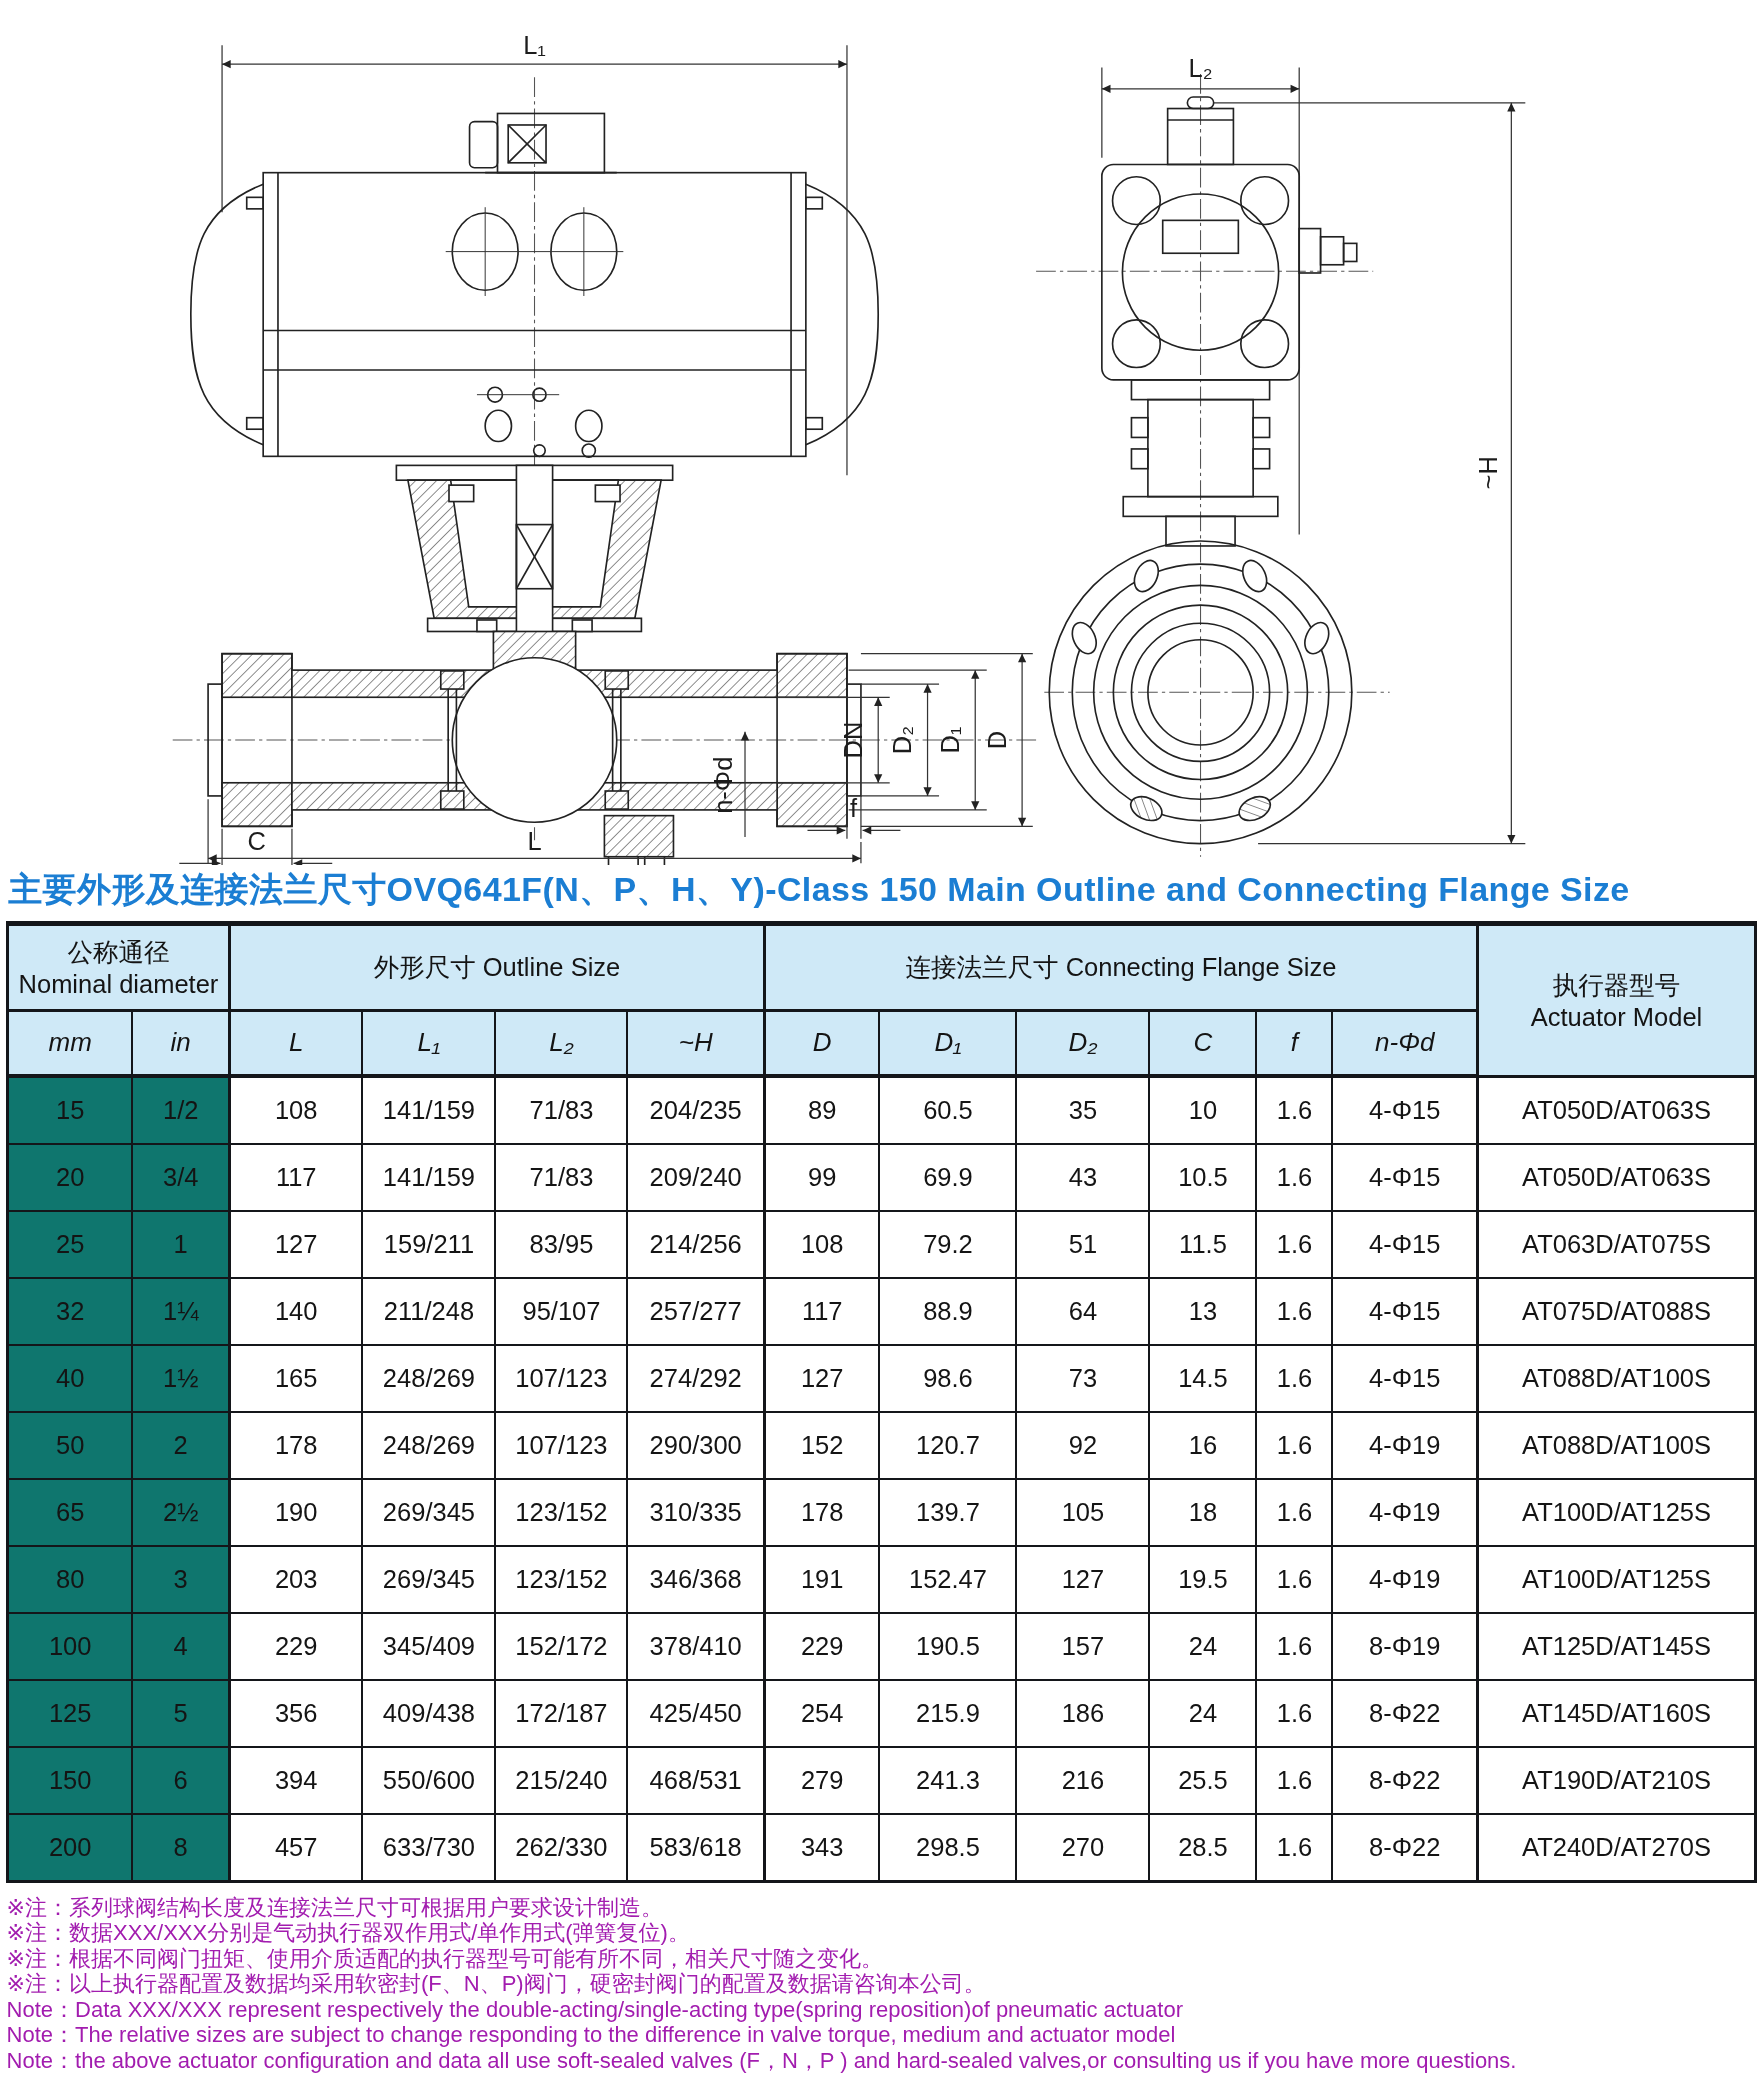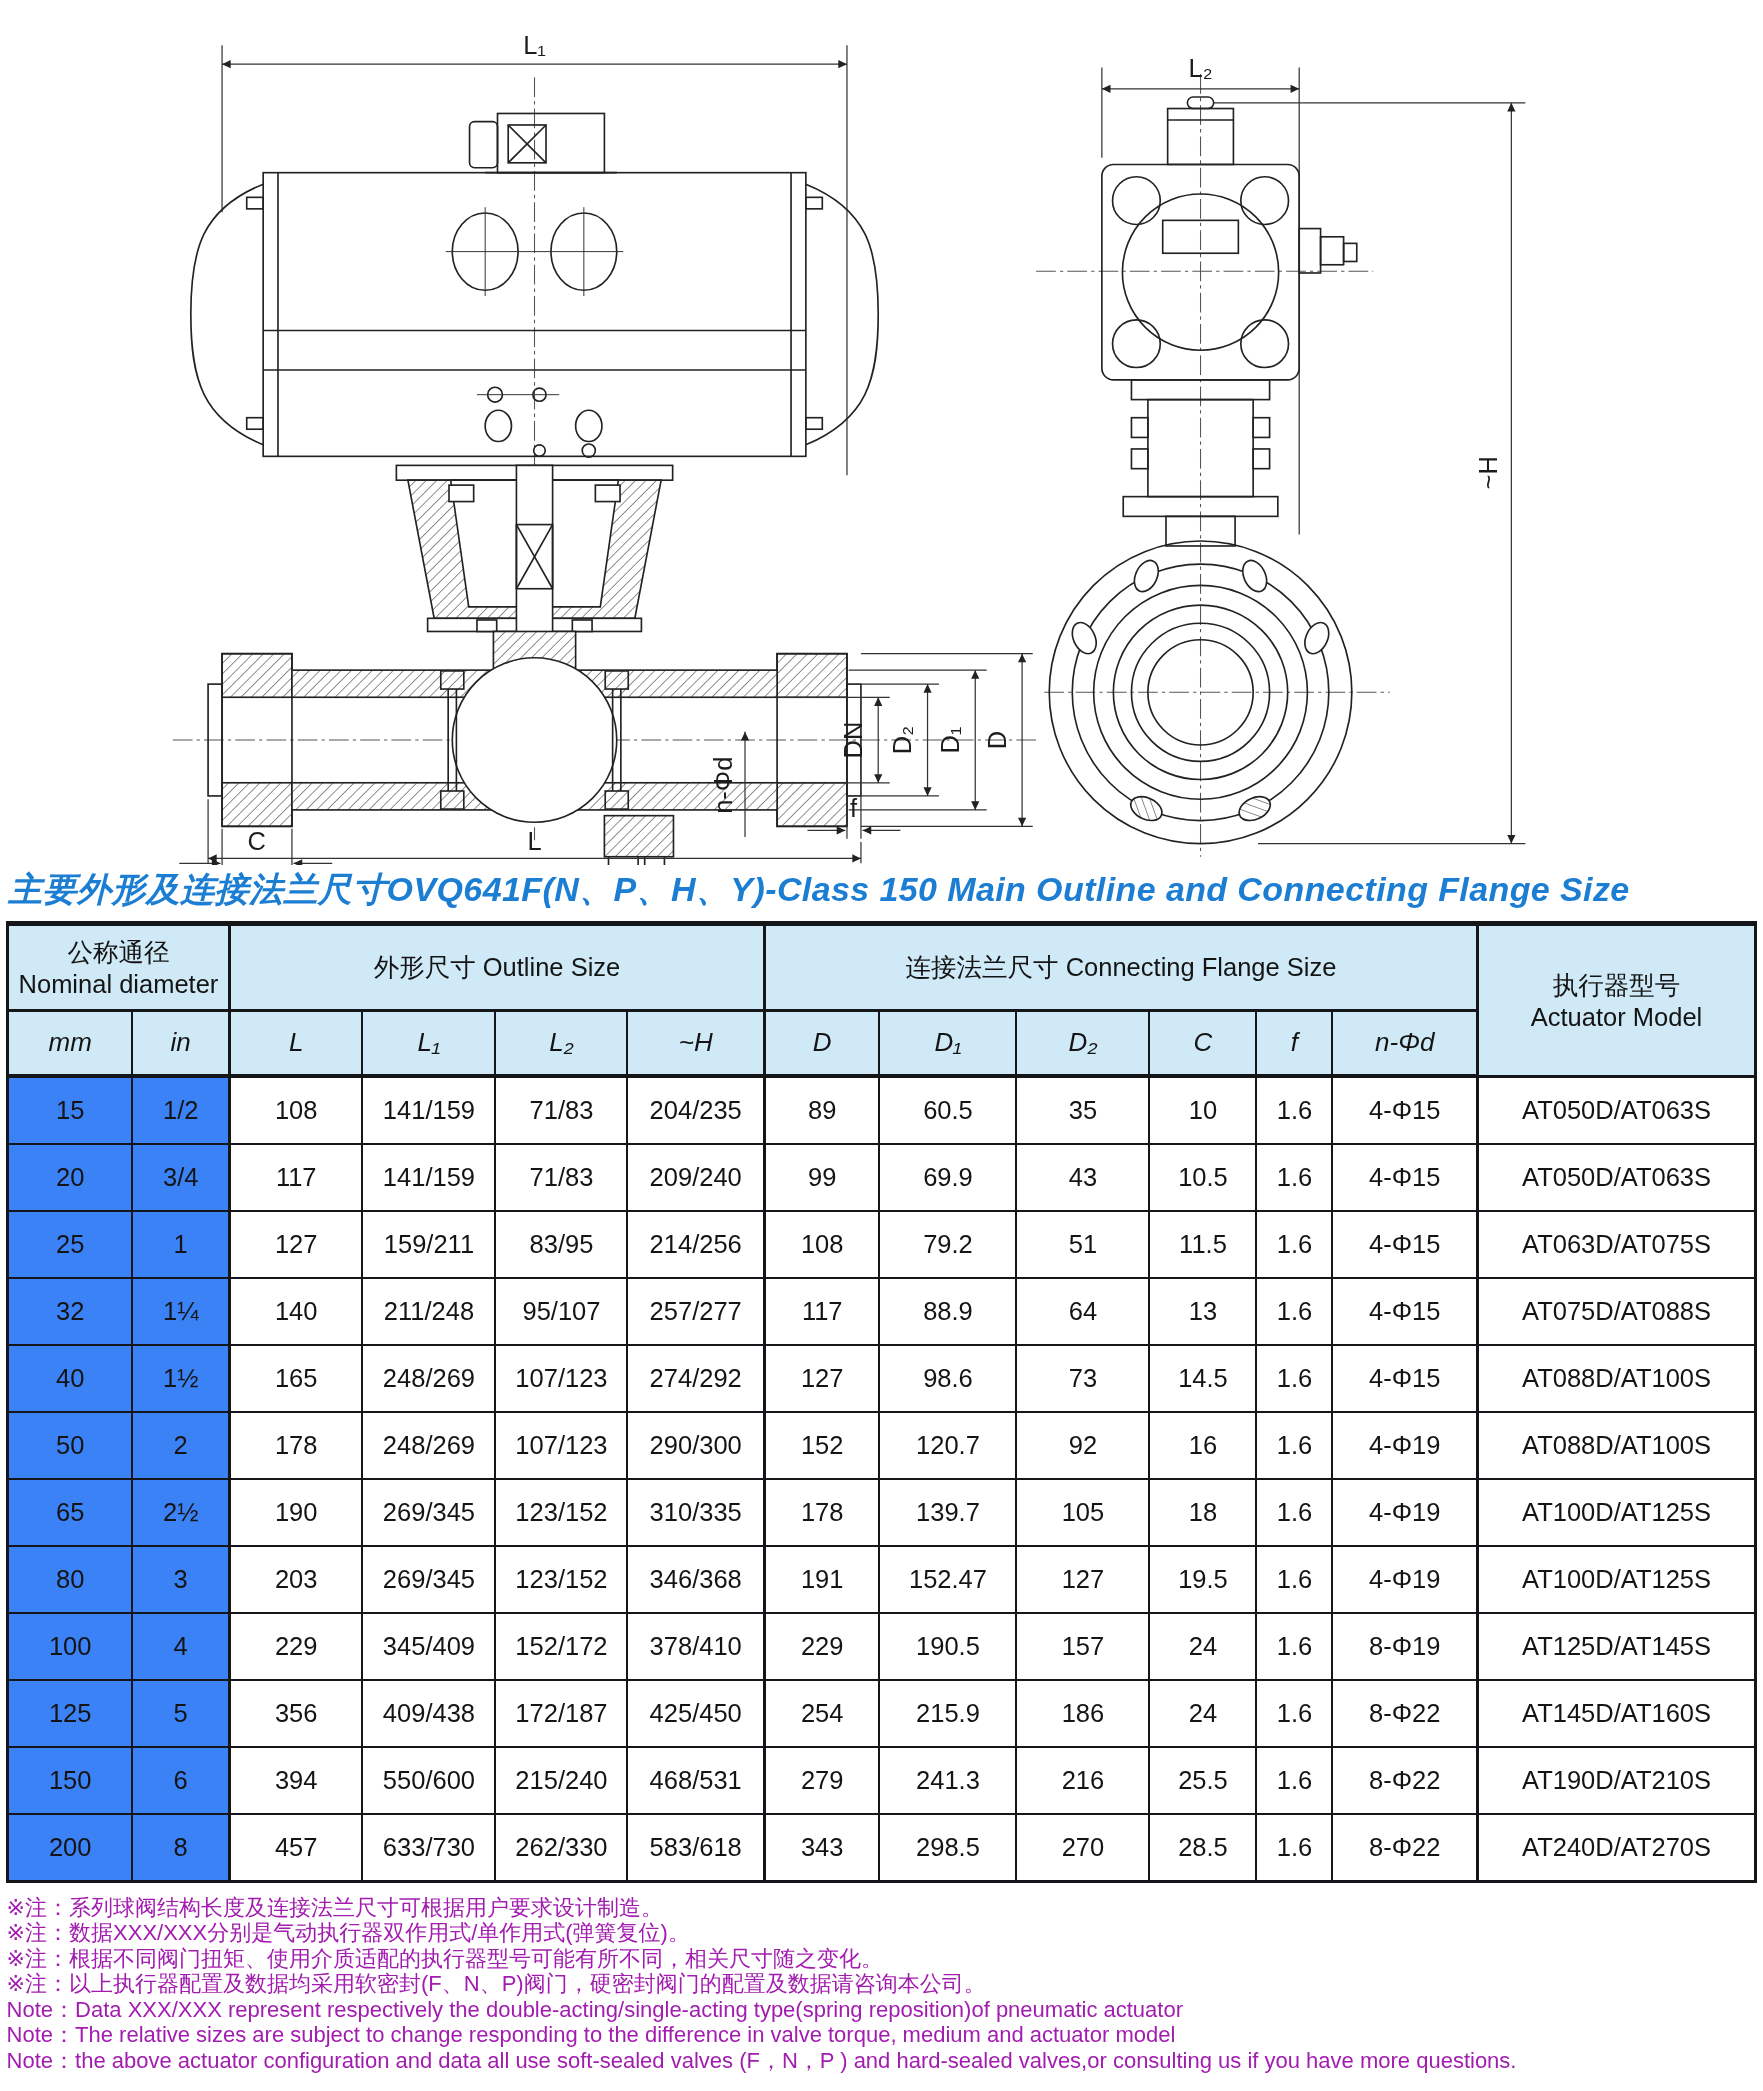--- a/index.html
+++ b/index.html
@@ -8,37 +8,37 @@
     font-family:"Liberation Sans","DejaVu Sans",sans-serif;color:#141414;
   }
   svg{display:block;}
   svg text{fill:#1c1c1c;stroke:none;font-size:31px;font-family:"Liberation Sans","DejaVu Sans",sans-serif;}
   .draw{stroke:#222;stroke-width:2;fill:none;}
   .thin{stroke:#333;stroke-width:1.2;fill:none;}
   .cl{stroke:#555;stroke-width:1.3;fill:none;stroke-dasharray:24 5 4 5;}
   .dl{stroke:#333;stroke-width:1.5;fill:none;}
   .page-title{
     color:#1b7ed3;font-weight:bold;font-size:34px;line-height:39px;
-    margin:5px 0 0 8.2px;letter-spacing:0.4px;font-style:italic;
+    margin:5px 0 0 8.2px;letter-spacing:0.4px;
   }
   table{
     border-collapse:collapse;table-layout:fixed;width:1747px;margin:11.5px auto 0 auto;
     border:3.3px solid #14161a;border-top:5.8px solid #14161a;
   }
   th,td{border:2.1px solid #14161a;text-align:center;vertical-align:middle;padding:0;overflow:hidden;}
   th{font-weight:normal;font-size:25.5px;}
   .hdr{background:#cfe9f7;}
   tr.r1{height:87px;}
   tr.r2{height:66px;font-style:italic;}
   tr.r1 th{border-bottom:3.3px solid #14161a;font-size:25.5px;}
   tr.r2 th{border-bottom:4.1px solid #14161a;font-size:26px;}
   th.act{border-bottom:4.1px solid #14161a;}
   .thick-r{border-right:3.3px solid #14161a;}
   tbody td{height:65px;font-size:25.5px;background:#ffffff;}
-  tbody td.blue{background:#3b82f6;}
+  tbody td.blue{background:#0f766e;}
   .notes{margin:11.5px 0 0 6.6px;}
   .notes div{font-size:22px;line-height:25.5px;color:#a21caf;white-space:nowrap;}
 </style>
 </head>
 <body>
 
 <svg width="1763" height="865" viewBox="0 0 2144 1052">
   <defs>
     <pattern id="hat" patternUnits="userSpaceOnUse" width="9" height="9" patternTransform="rotate(45)">
       <rect width="9" height="9" fill="#ffffff"></rect>

